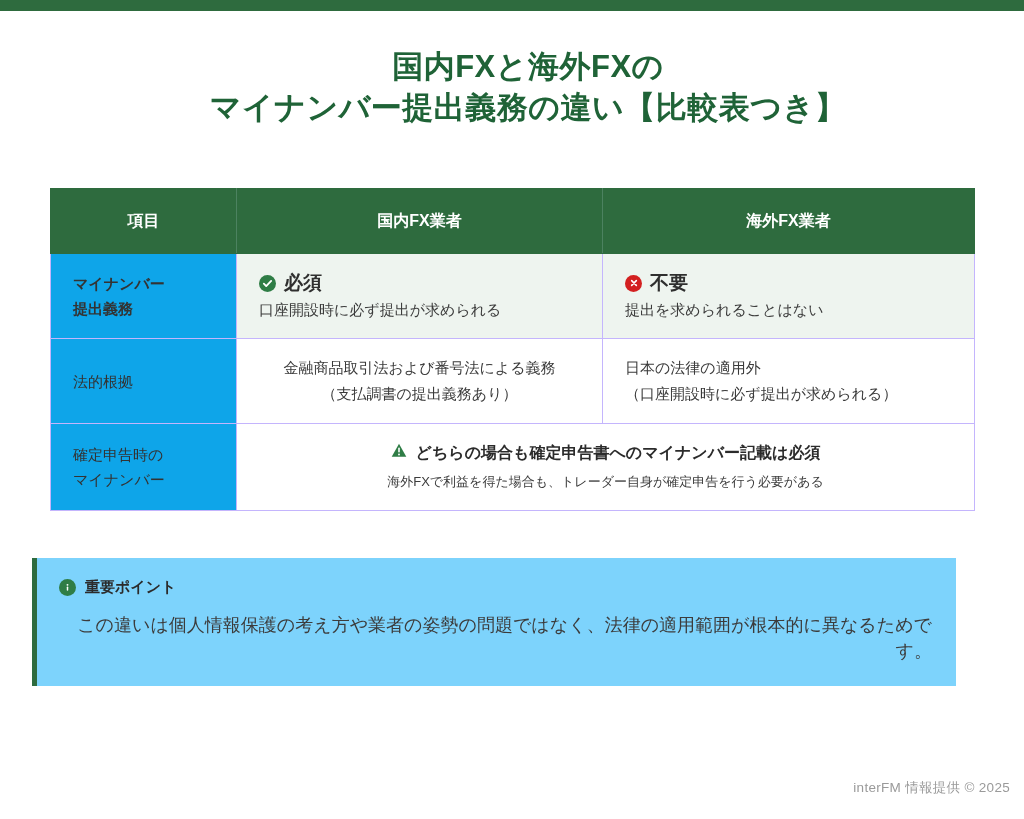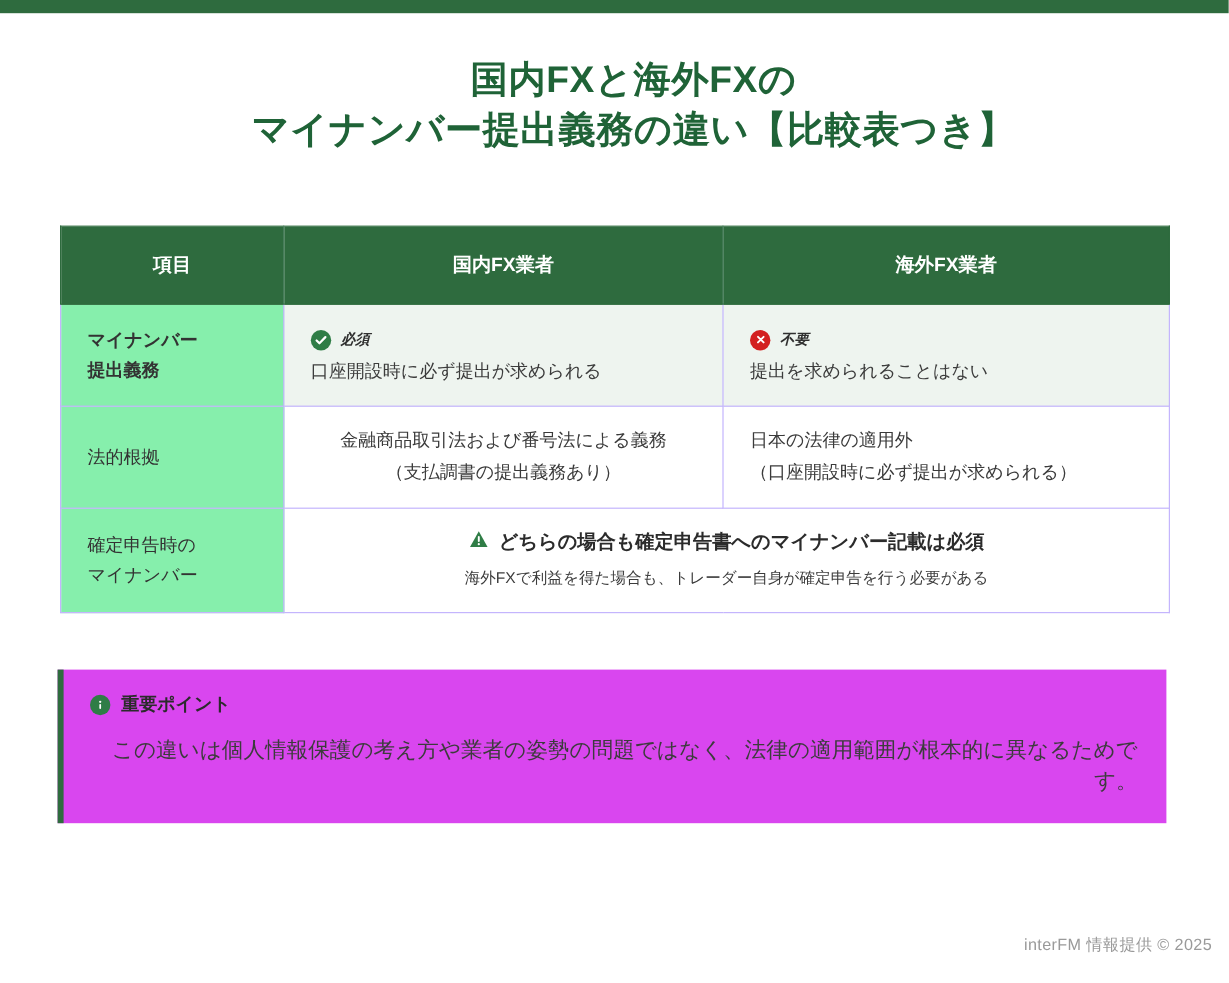--- a/index.html
+++ b/index.html
@@ -72,21 +72,21 @@
     border-right-color: #4c8260;
     text-align: center;
   }
   table.compare thead th:last-child { border-right-color: #2e6b3e; }
 
   col.c1 { width: 186px; }
   col.c2 { width: 366px; }
   col.c3 { width: 372px; }
 
   .row-label {
-    background: #86efac;
+    background: #0ea5e9;
     padding: 16px 0 16px 22px;
     font-size: 15px;
     line-height: 25px;
     color: #333333;
     text-align: left;
   }
   .row-label.bold { font-weight: bold; }
 
   .cell {
     padding: 16px 22px;
@@ -95,25 +95,24 @@
     color: #3a3a3a;
   }
   .cell.tinted { background: #eef4ef; }
   .cell.center { text-align: center; }
   .cell.left   { text-align: left; }
 
   .status-line {
     display: flex;
     align-items: center;
     gap: 8px;
-    font-size: 12px;
+    font-size: 19px;
     font-weight: bold;
     color: #2f2f2f;
     margin-bottom: 2px;
-    font-style: italic;
   }
   .status-desc {
     font-size: 15px;
     color: #3c3c3c;
     line-height: 24px;
   }
 
   
   .badge {
     width: 17px;
@@ -142,25 +141,25 @@
     text-align: center;
     font-size: 13px;
     color: #3c3c3c;
     line-height: 24px;
   }
   .warn-icon { display: block; }
 
   
   .note-box {
     position: absolute;
-    left: 48px;
+    left: 32px;
     top: 558px;
     width: 924px;
     box-sizing: border-box;
-    background: #d946ef;
+    background: #7dd3fc;
     border-left: 5px solid #2e6b3e;
     padding: 20px 24px 22px 22px;
   }
   .note-title {
     display: flex;
     align-items: center;
     gap: 9px;
     font-size: 15px;
     font-weight: bold;
     color: #2b2b2b;

